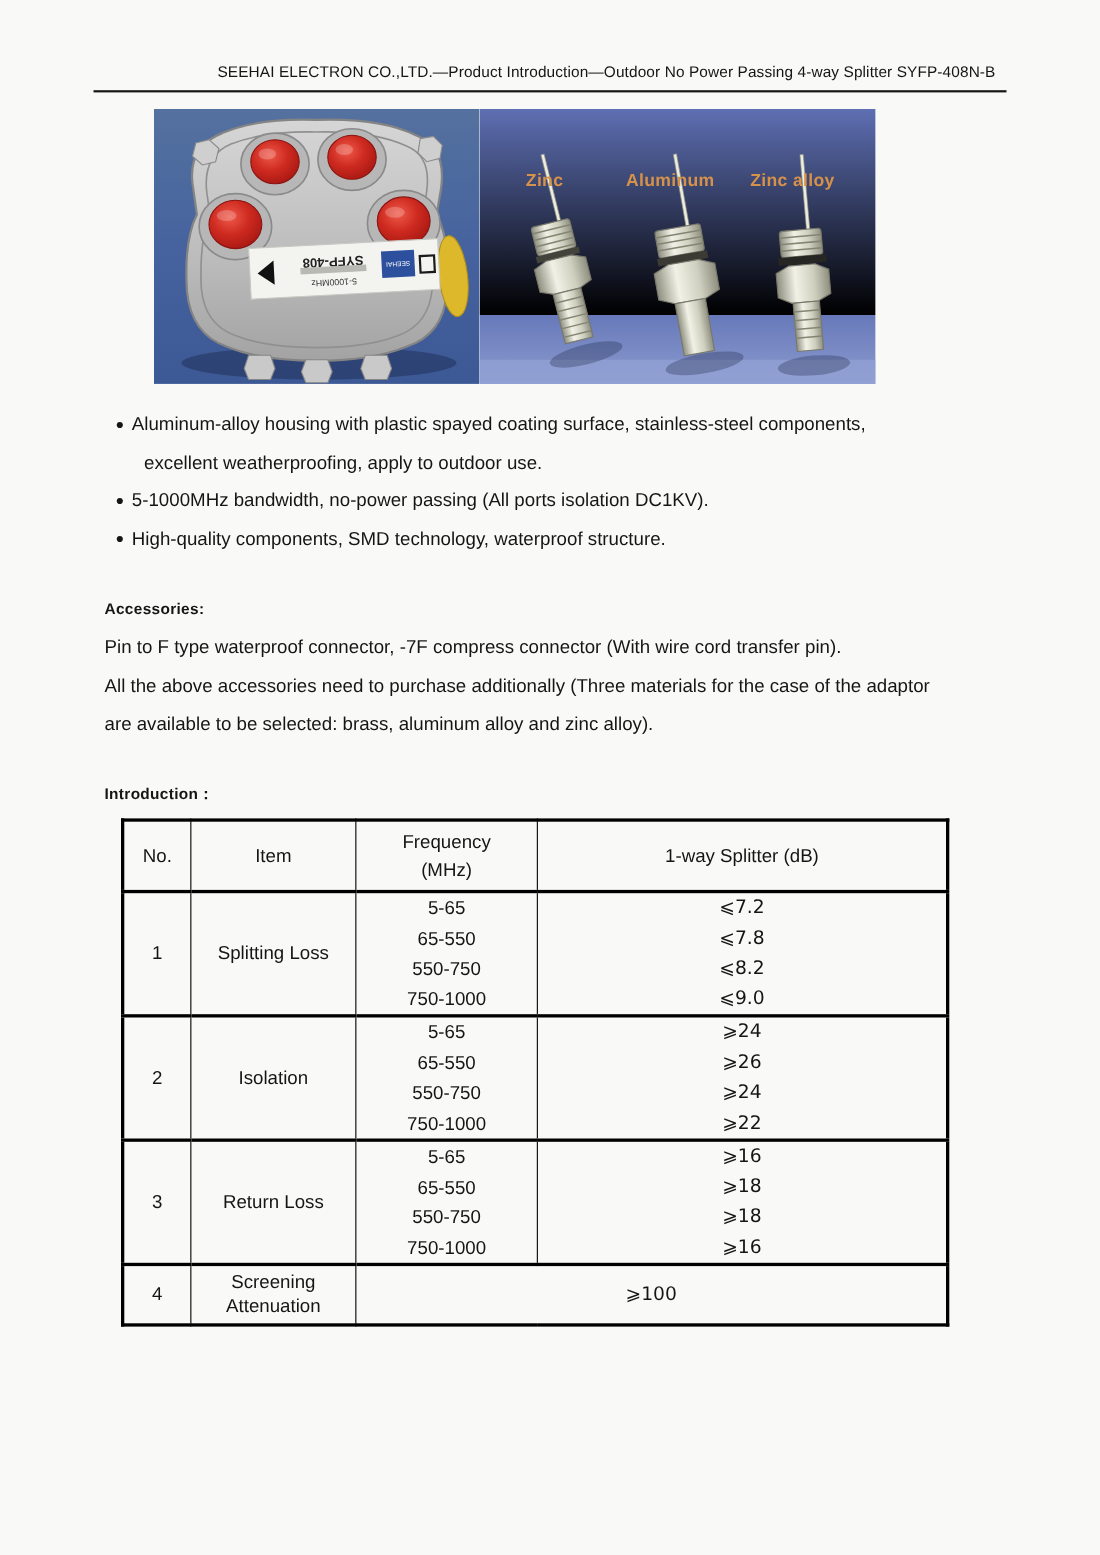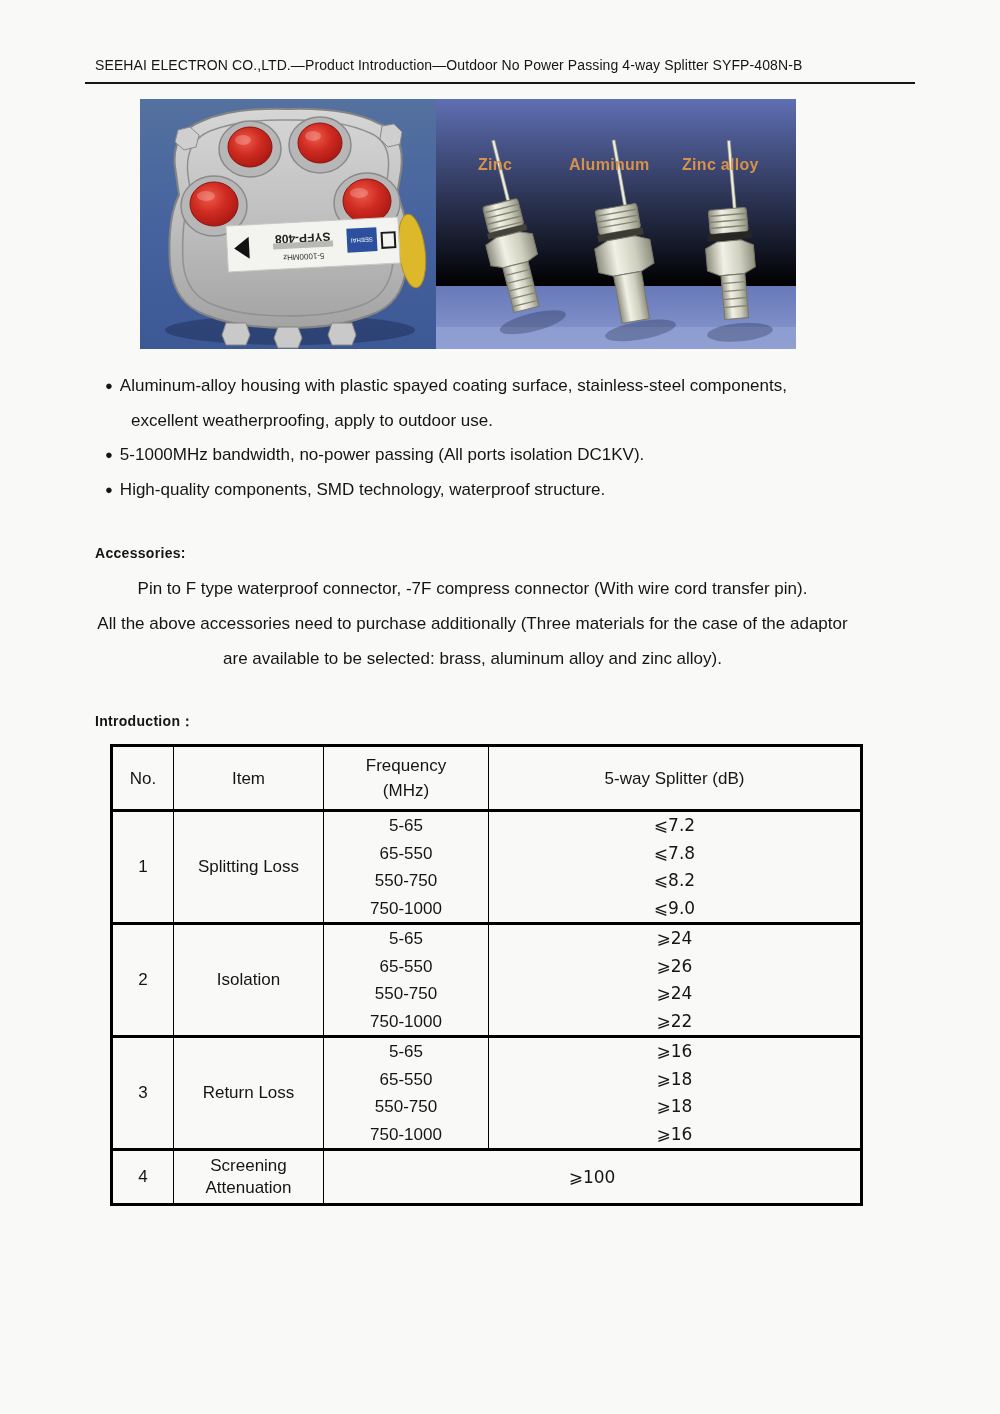--- a/index.html
+++ b/index.html
@@ -9,21 +9,21 @@
     font-family:"Liberation Sans", sans-serif;
     color:#151515;
     overflow:hidden;
   }
   .page { width:1000px; height:1414px; position:relative; }
   .content { padding:0 95px; }
 
   
   .doc-header {
     padding-top:57px;
-    text-align:left;
+    text-align:right;
     font-size:14px;
     letter-spacing:0.1px;
     white-space:nowrap;
   }
   .header-rule {
     border:none;
     border-top:2px solid #161616;
     margin:9px -10px 0 -10px;
   }
 
@@ -78,21 +78,20 @@
     margin-top:38px;
     font-size:14px;
     font-weight:bold;
     letter-spacing:0.3px;
   }
   .accessories-text { width:755px; margin-top:10px; }
   .accessories-text p {
     margin:0;
     font-size:17px;
     line-height:35px;
-    text-align:center;
   }
 
   
   .spec-heading { margin-top:37px; }
   table.spec {
     margin-top:13px;
     margin-left:15px;
     width:750px;
     border-collapse:collapse;
     border:3px solid #000;
@@ -280,21 +279,21 @@
           <col class="c-val">
       </colgroup>
       <thead>
         <tr>
           <th>No.</th>
           <th>Item</th>
           <th>
             <div>Frequency</div>
             <div>(MHz)</div>
           </th>
-          <th>5-way Splitter (dB)</th>
+          <th>1-way Splitter (dB)</th>
         </tr>
       </thead>
       <tbody>
         <tr class="group">
           <td>1</td>
           <td>Splitting Loss</td>
           <td class="multi">
             <div>5-65</div>
             <div>65-550</div>
             <div>550-750</div>

